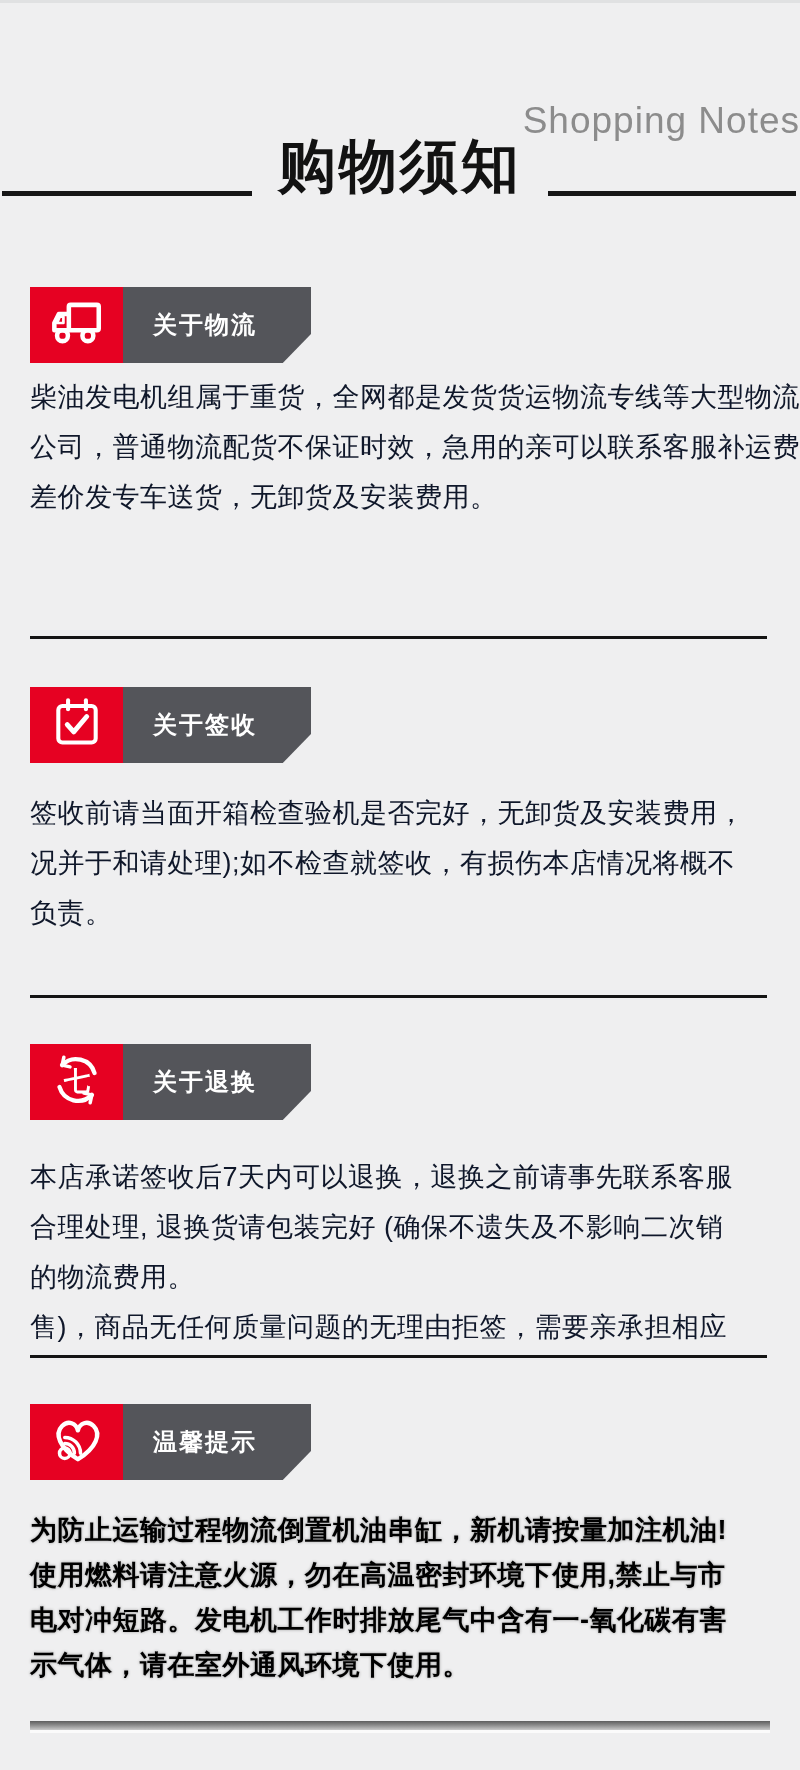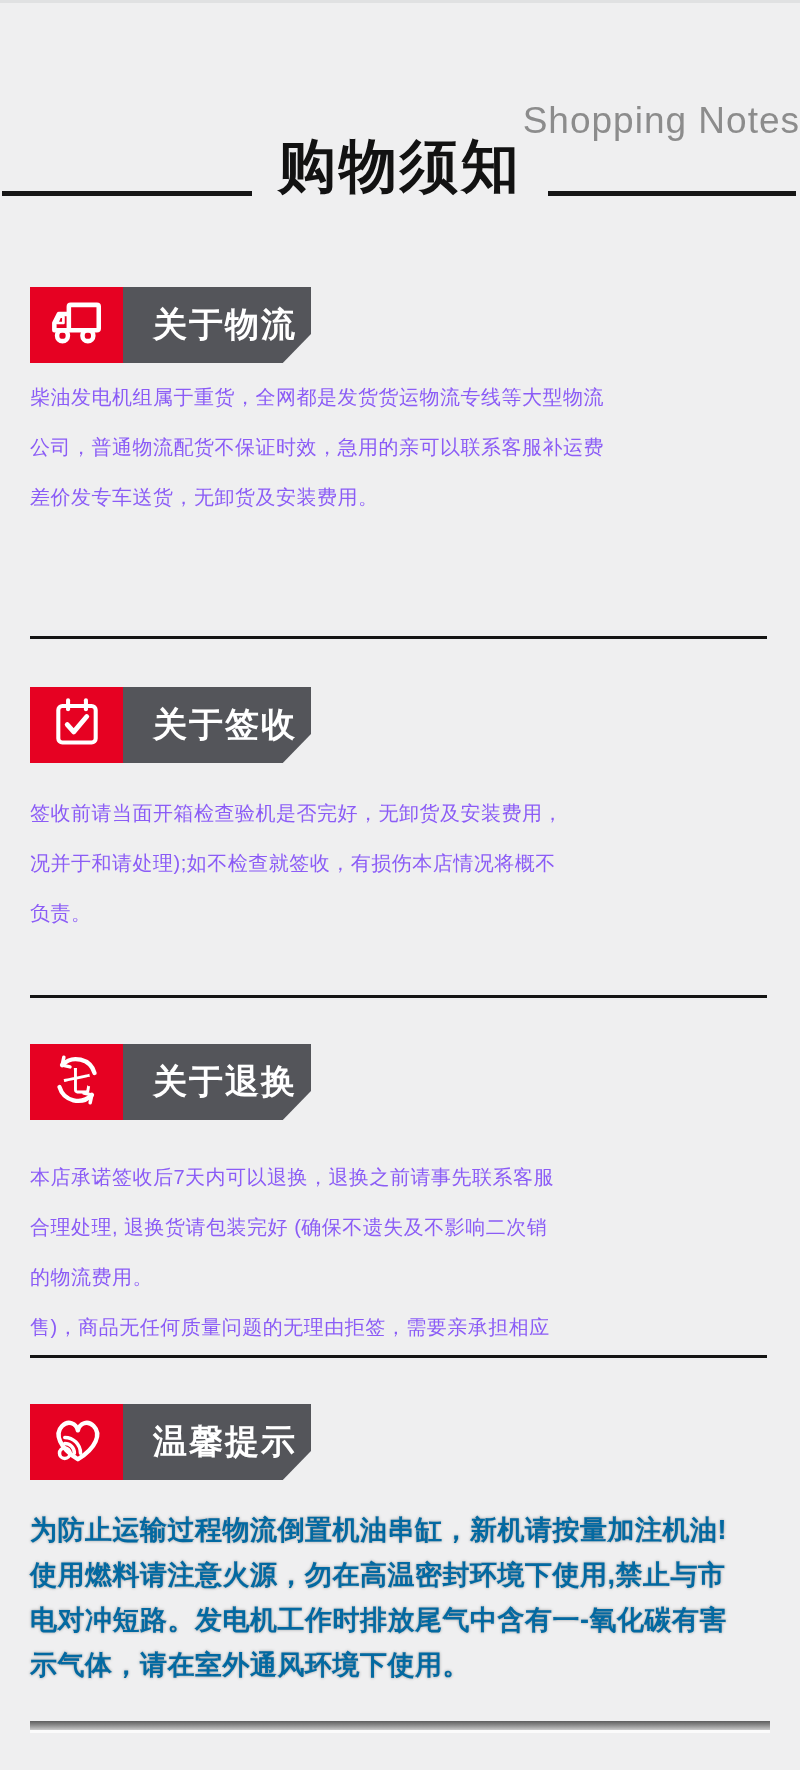--- a/index.html
+++ b/index.html
@@ -32,34 +32,34 @@
   .sec-header{position:absolute;left:30px;top:0;height:76px;display:flex;}
   .icon-box{
     width:93px;height:76px;background:#e60122;
     display:flex;align-items:center;justify-content:center;flex:0 0 93px;
   }
   .icon-box svg{stroke:#ffffff;fill:none;stroke-linecap:round;stroke-linejoin:round;}
   .banner{
     width:188px;height:76px;background:#54555a;box-sizing:border-box;
     clip-path:polygon(0 0,100% 0,100% 62%,85% 100%,0 100%);
     display:flex;align-items:center;padding-left:30px;
-    color:#ffffff;font-size:34px;font-weight:700;letter-spacing:2px;
+    color:#ffffff;font-size:24px;font-weight:700;letter-spacing:2px;
   }
   
   .sec-body{
     position:absolute;left:30px;width:745px;
-    font-size:20px;letter-spacing:.5px;line-height:50px;
-    color:#8b5cf6;white-space:nowrap;
+    font-size:27px;letter-spacing:.5px;line-height:50px;
+    color:#0f172a;white-space:nowrap;
   }
   .s1 .sec-body{top:85px;}
   .s2 .sec-body{top:101px;}
   .s3 .sec-body{top:108px;}
   .s4 .sec-body{
     top:104px;line-height:45px;font-size:27px;font-weight:700;
-    color:#0369a1;text-shadow:0 0 3px rgba(50,50,50,.45);
+    color:#000000;text-shadow:0 0 3px rgba(50,50,50,.45);
   }
   .s1{top:287px;} .s2{top:687px;} .s3{top:1044px;} .s4{top:1404px;}
 
   .divider{position:absolute;left:30px;width:737px;height:3px;background:#141414;}
   .d1{top:636px;} .d2{top:995px;} .d3{top:1355px;}
   .bottom-bar{
     position:absolute;top:1721px;left:30px;width:740px;height:9px;
     background:linear-gradient(180deg,#5e5e5e 0%,#8a8a8a 45%,#c9c9c9 100%);
     border-bottom:3px solid #fbfbfb;
   }

